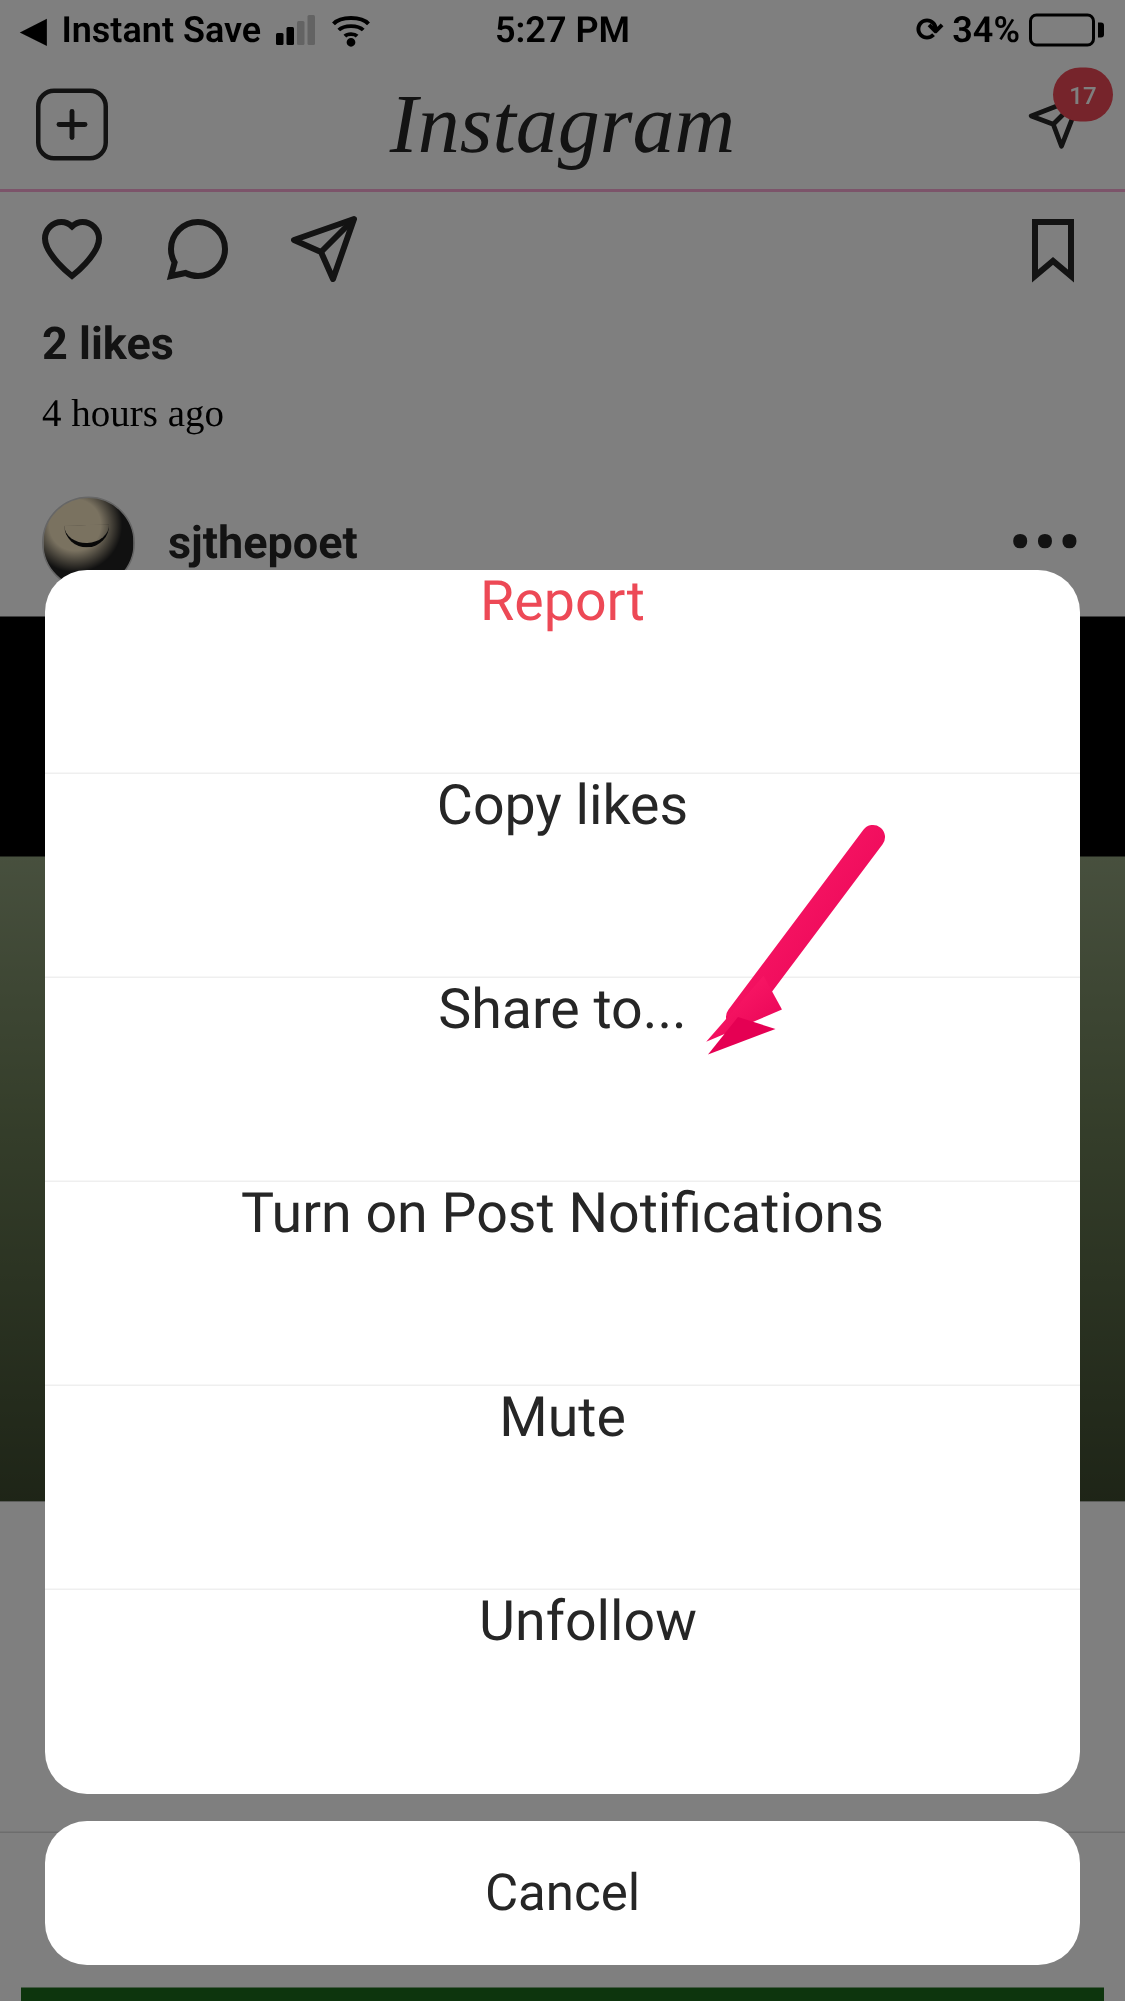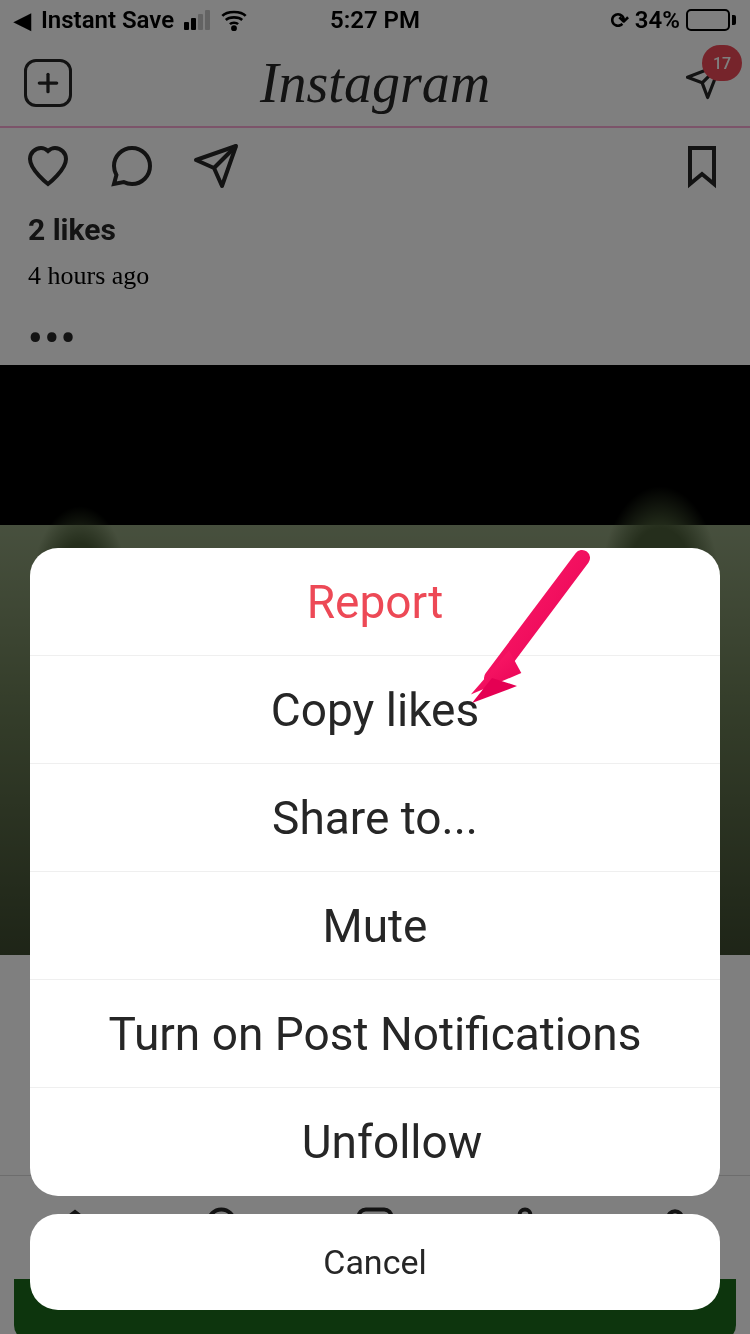--- a/index.html
+++ b/index.html
@@ -57,21 +57,21 @@
   .green-bar { position:absolute; left:14px; right:14px; bottom:-62px; height:110px; background:#1a6b1a; border-radius:16px;}
   .tab-strip { position:absolute; left:0; right:0; bottom:0; height:104px; border-top:1px solid #dbdbdb; background:#fff; display:flex; justify-content:space-around; align-items:center;}
   .red-dot { width:10px; height:10px; background:#ed4956; border-radius:50%; position:absolute; bottom:14px;}
 
   
   .dimmer { position:absolute; inset:0; background: rgba(0,0,0,0.5); }
 
   
   .sheet-wrap { position:absolute; left:30px; right:30px; bottom:24px; }
   .sheet { background:#fff; border-radius:28px; overflow:hidden; }
-  .sheet-item { height:108px; display:flex; align-items:center; justify-content:center; font-size:46px; color:#262626; border-bottom:1px solid #efefef;}
+  .sheet-item { height:136px; display:flex; justify-content:center; font-size:37px; color:#262626; border-bottom:1px solid #efefef;}
   .sheet-item:last-child { border-bottom:none;margin-left:34px;}
   .sheet-item.destructive { color:#ed4956; font-weight:400; }
   .cancel { background:#fff; border-radius:28px; margin-top:18px; height:96px; display:flex; align-items:center; justify-content:center; font-size:34px; color:#262626;}
 
   
   .annot-arrow { position:absolute; left:462px; top:548px; pointer-events:none; }
   .annot-arrow svg { width: 140px; height: 170px; }
 </style>
 </head>
 <body>
@@ -147,20 +147,24 @@
     <span>
       <svg viewBox="0 0 24 24" fill="none" stroke="#262626" stroke-width="2">
           <path d="M6 3 L18 3 L18 21 L12 16 L6 21 Z"></path>
         </svg>
     </span>
   </div>
   <div class="likes">2 likes</div>
   <div class="timestamp">4 hours ago</div>
 
   <div class="post-header">
+    <div class="post-header-left">
+      <div class="avatar"></div>
+      <span class="username">sjthepoet</span>
+    </div>
     <span class="more-dots">•••</span>
   </div>
 
   <div class="post-image">
     <div class="photo"></div>
   </div>
 
   <div style="position:relative; height:324px; background:#fff;">
     <div class="green-bar"></div>
     <div class="tab-strip">
@@ -194,24 +198,24 @@
       <div class="sheet-item destructive">
           <span>Report</span>
         </div>
       <div class="sheet-item">
           <span>Copy likes</span>
         </div>
       <div class="sheet-item">
           <span>Share to...</span>
         </div>
       <div class="sheet-item">
+          <span>Turn on Post Notifications</span>
+        </div>
+      <div class="sheet-item">
           <span>Mute</span>
-        </div>
-      <div class="sheet-item">
-          <span>Turn on Post Notifications</span>
         </div>
       <div class="sheet-item">
           <span>Unfollow</span>
         </div>
     </div>
     <div class="cancel">
         <span>Cancel</span>
       </div>
   </div>
 

